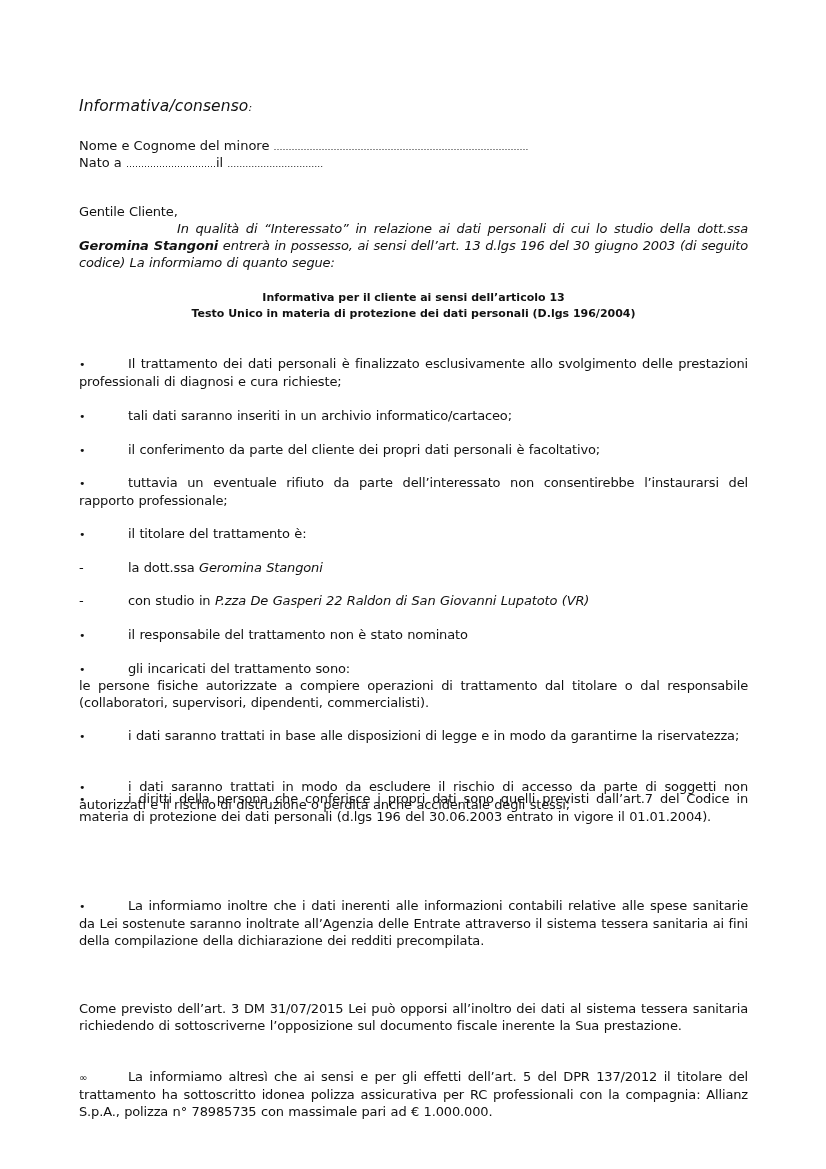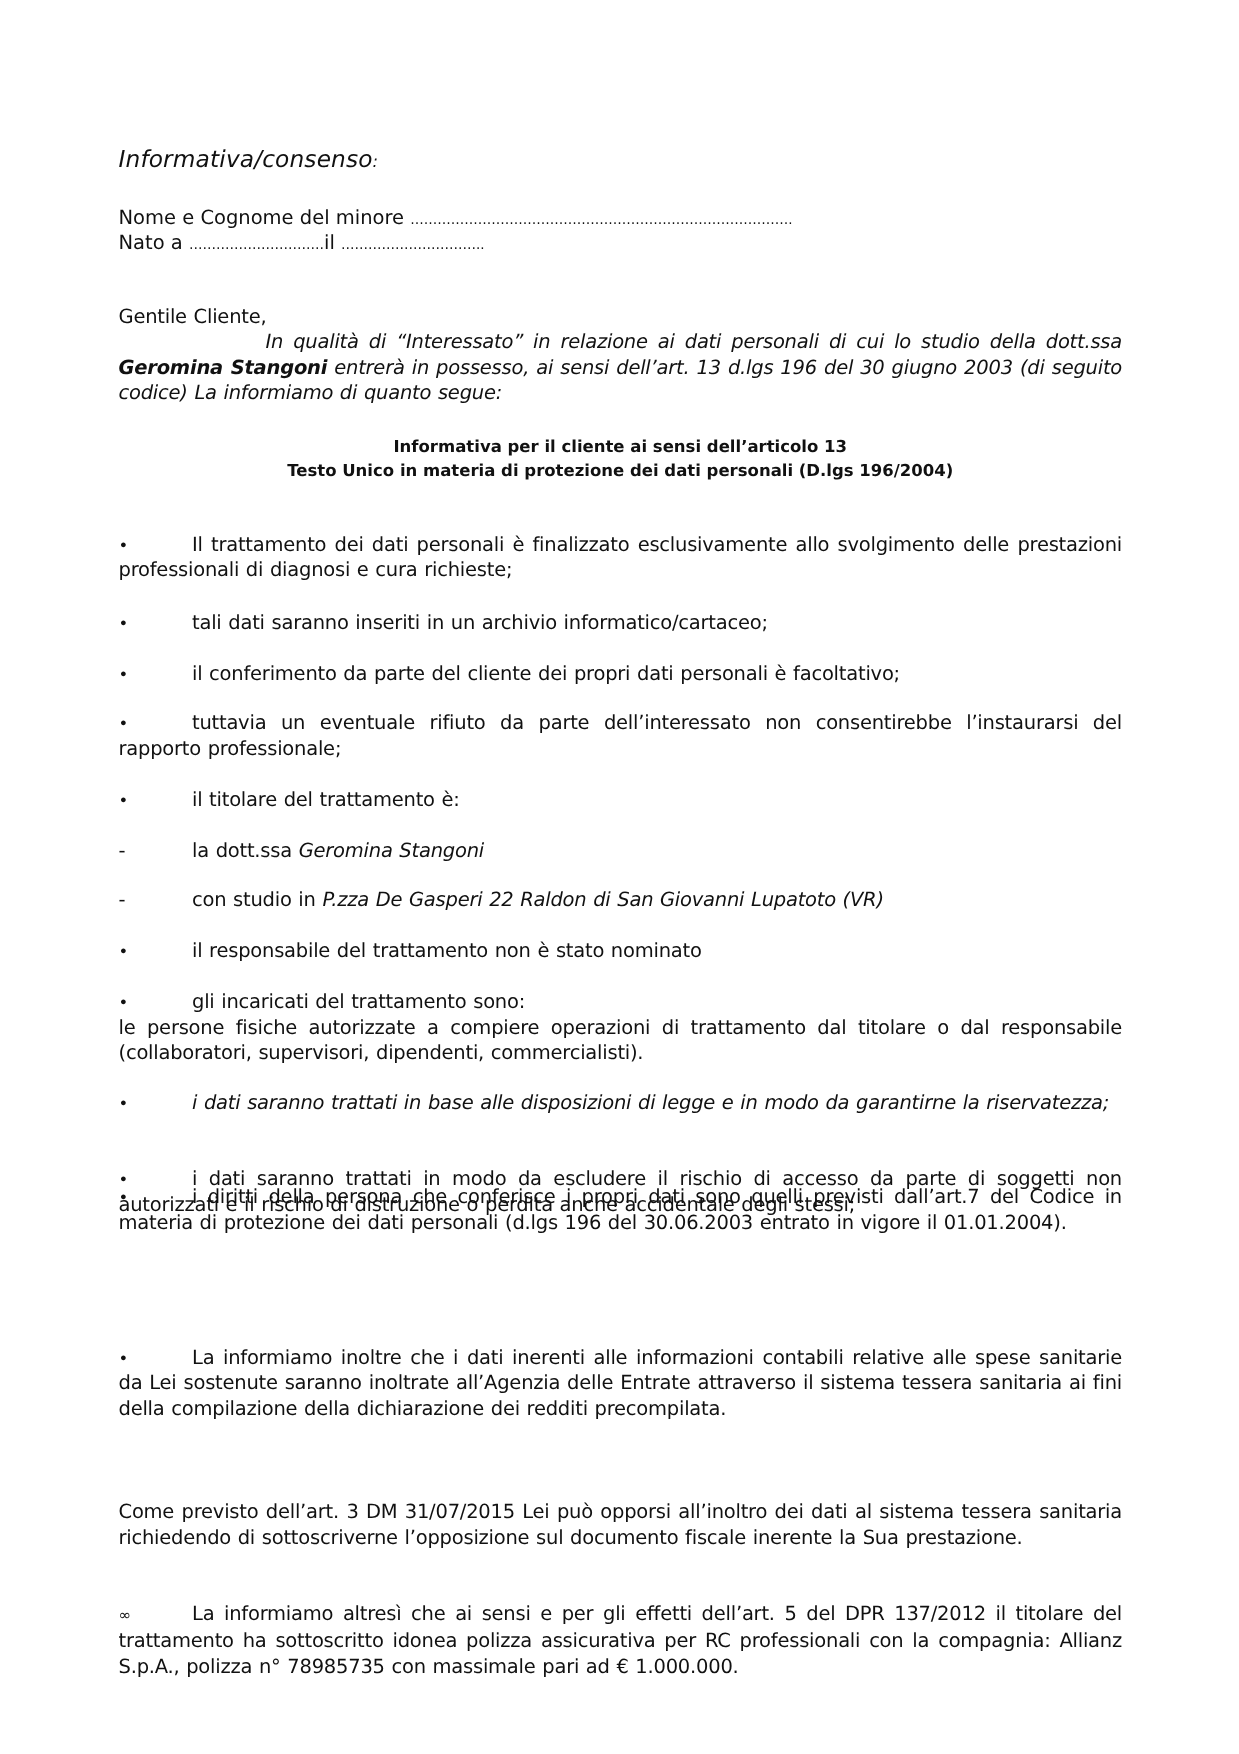--- a/index.html
+++ b/index.html
@@ -119,21 +119,21 @@
 
   <p class="blk txt" style="top:559px;"><span class="dash">-</span><span>la dott.ssa </span><em>Geromina Stangoni</em></p>
 
   <p class="blk txt" style="top:592px;"><span class="dash">-</span><span>con studio in </span><em>P.zza De Gasperi 22 Raldon di San Giovanni Lupatoto (VR)</em></p>
 
   <p class="blk txt" style="top:626px;"><span class="bullet">•</span><span>il responsabile del trattamento non è stato nominato</span></p>
 
   <p class="blk txt" style="top:660px;"><span class="bullet">•</span><span>gli incaricati del trattamento sono:</span></p>
   <p class="blk txt" style="top:677px;">le persone fisiche autorizzate a compiere operazioni di trattamento dal titolare o dal responsabile (collaboratori, supervisori, dipendenti, commercialisti).</p>
 
-  <p class="blk txt" style="top:727px;font-style:italic;"><span class="bullet">•</span><span>i dati saranno trattati in base alle disposizioni di legge e in modo da garantirne la riservatezza;</span></p>
+  <p class="blk txt" style="top:727px;"><span class="bullet">•</span><span>i dati saranno trattati in base alle disposizioni di legge e in modo da garantirne la riservatezza;</span></p>
 
   <p class="blk txt" style="top:778px;"><span class="bullet">•</span><span>i dati saranno trattati in modo da escludere il rischio di accesso da parte di soggetti non autorizzati e il rischio di distruzione o perdita anche accidentale degli stessi;</span></p>
 
   <p class="blk txt" style="top:790px;"><span class="bullet">•</span><span>i diritti della persona che conferisce i propri dati sono quelli previsti dall’art.7 del Codice in materia di protezione dei dati personali (d.lgs 196 del 30.06.2003 entrato in vigore il 01.01.2004).</span></p>
 
   <p class="blk txt" style="top:897px;"><span class="bullet">•</span><span>La informiamo inoltre che i dati inerenti alle informazioni contabili relative alle spese sanitarie da Lei sostenute saranno inoltrate all’Agenzia delle Entrate attraverso il sistema tessera sanitaria ai fini della compilazione della dichiarazione dei redditi precompilata.</span></p>
   <p class="blk txt" style="top:1000px;">Come previsto dell’art. 3 DM 31/07/2015 Lei può opporsi all’inoltro dei dati al sistema tessera sanitaria richiedendo di sottoscriverne l’opposizione sul documento fiscale inerente la Sua prestazione.</p>
 
   <p class="blk txt" style="top:1068px;"><span class="inf">∞</span><span>La informiamo altresì che ai sensi e per gli effetti dell’art. 5 del DPR 137/2012 il titolare del trattamento ha sottoscritto idonea polizza assicurativa per RC professionali con la compagnia: Allianz S.p.A., polizza n° 78985735 con massimale pari ad € 1.000.000.</span></p>
 

